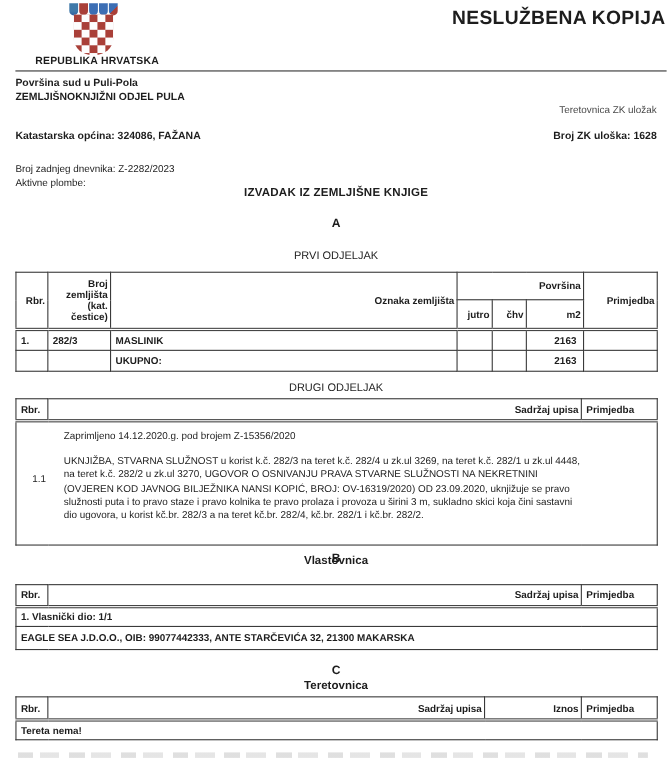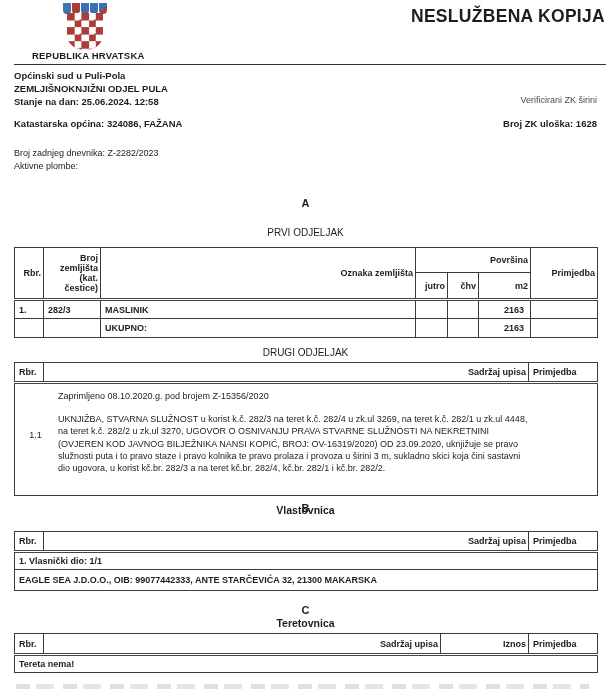--- a/index.html
+++ b/index.html
@@ -98,34 +98,34 @@
       <div class="cshield c5"></div>
     </div>
     <div class="shield"></div>
   </div>
 
   <div class="abs unofficial">NESLUŽBENA KOPIJA</div>
   <div class="abs republika">REPUBLIKA HRVATSKA</div>
   <div class="abs hline"></div>
 
   <div class="abs court-block">
-    <div>Općinski sud u Puli-Pola</div>
+    <div>Površina sud u Puli-Pola</div>
     <div>ZEMLJIŠNOKNJIŽNI ODJEL PULA</div>
-    <div>Stanje na dan: 25.06.2024. 12:58</div>
   </div>
-  <div class="abs verified">Verificirani ZK širini</div>
+  <div class="abs verified">Teretovnica ZK uložak</div>
 
   <div class="abs kat">Katastarska općina: 324086, FAŽANA</div>
   <div class="abs zkbroj">Broj ZK uloška: 1628</div>
 
   <div class="abs journal">
     <div>Broj zadnjeg dnevnika: Z-2282/2023</div>
     <div>Aktivne plombe:</div>
   </div>
 
+  <div class="abs center doc-title" style="top:169px">IZVADAK IZ ZEMLJIŠNE KNJIGE</div>
 
   <div class="abs center sec-letter" style="top:197px">A</div>
   <div class="abs center sec-sub" style="top:227px">PRVI ODJELJAK</div>
 
   <table class="abs tbl" style="top:247px">
     <colgroup>
       <col style="width:29px">
         <col style="width:57px">
         <col style="width:315px">
       <col style="width:32px">
@@ -181,21 +181,21 @@
       <tr class="row20">
         <th class="dbl hleft">Rbr.</th>
         <th class="dbl">Sadržaj upisa</th>
         <th class="dbl hleft">Primjedba</th>
       </tr>
     </thead>
     <tbody>
       <tr>
         <td colspan="3" class="entry-cell">
           <span class="entry-rbr">1.1</span>
-          <div class="entry-received">Zaprimljeno 08.10.2020.g. pod brojem Z-15356/2020</div>
+          <div class="entry-received">Zaprimljeno 14.12.2020.g. pod brojem Z-15356/2020</div>
           <div class="entry-text">UKNJIŽBA, STVARNA SLUŽNOST u korist k.č. 282/3 na teret k.č. 282/4 u zk.ul 3269, na teret k.č. 282/1 u zk.ul 4448, na teret k.č. 282/2 u zk.ul 3270, UGOVOR O OSNIVANJU PRAVA STVARNE SLUŽNOSTI NA NEKRETNINI (OVJEREN KOD JAVNOG BILJEŽNIKA NANSI KOPIĆ, BROJ: OV-16319/2020) OD 23.09.2020, uknjižuje se pravo služnosti puta i to pravo staze i pravo kolnika te pravo prolaza i provoza u širini 3 m, sukladno skici koja čini sastavni dio ugovora, u korist kč.br. 282/3 a na teret kč.br. 282/4, kč.br. 282/1 i kč.br. 282/2.</div>
         </td>
       </tr>
     </tbody>
   </table>
 
   <div class="abs center sec-letter" style="top:502px">B</div>
   <div class="abs center sec-title" style="top:504px">Vlastovnica</div>
 
   <table class="abs tbl" style="top:531px">

